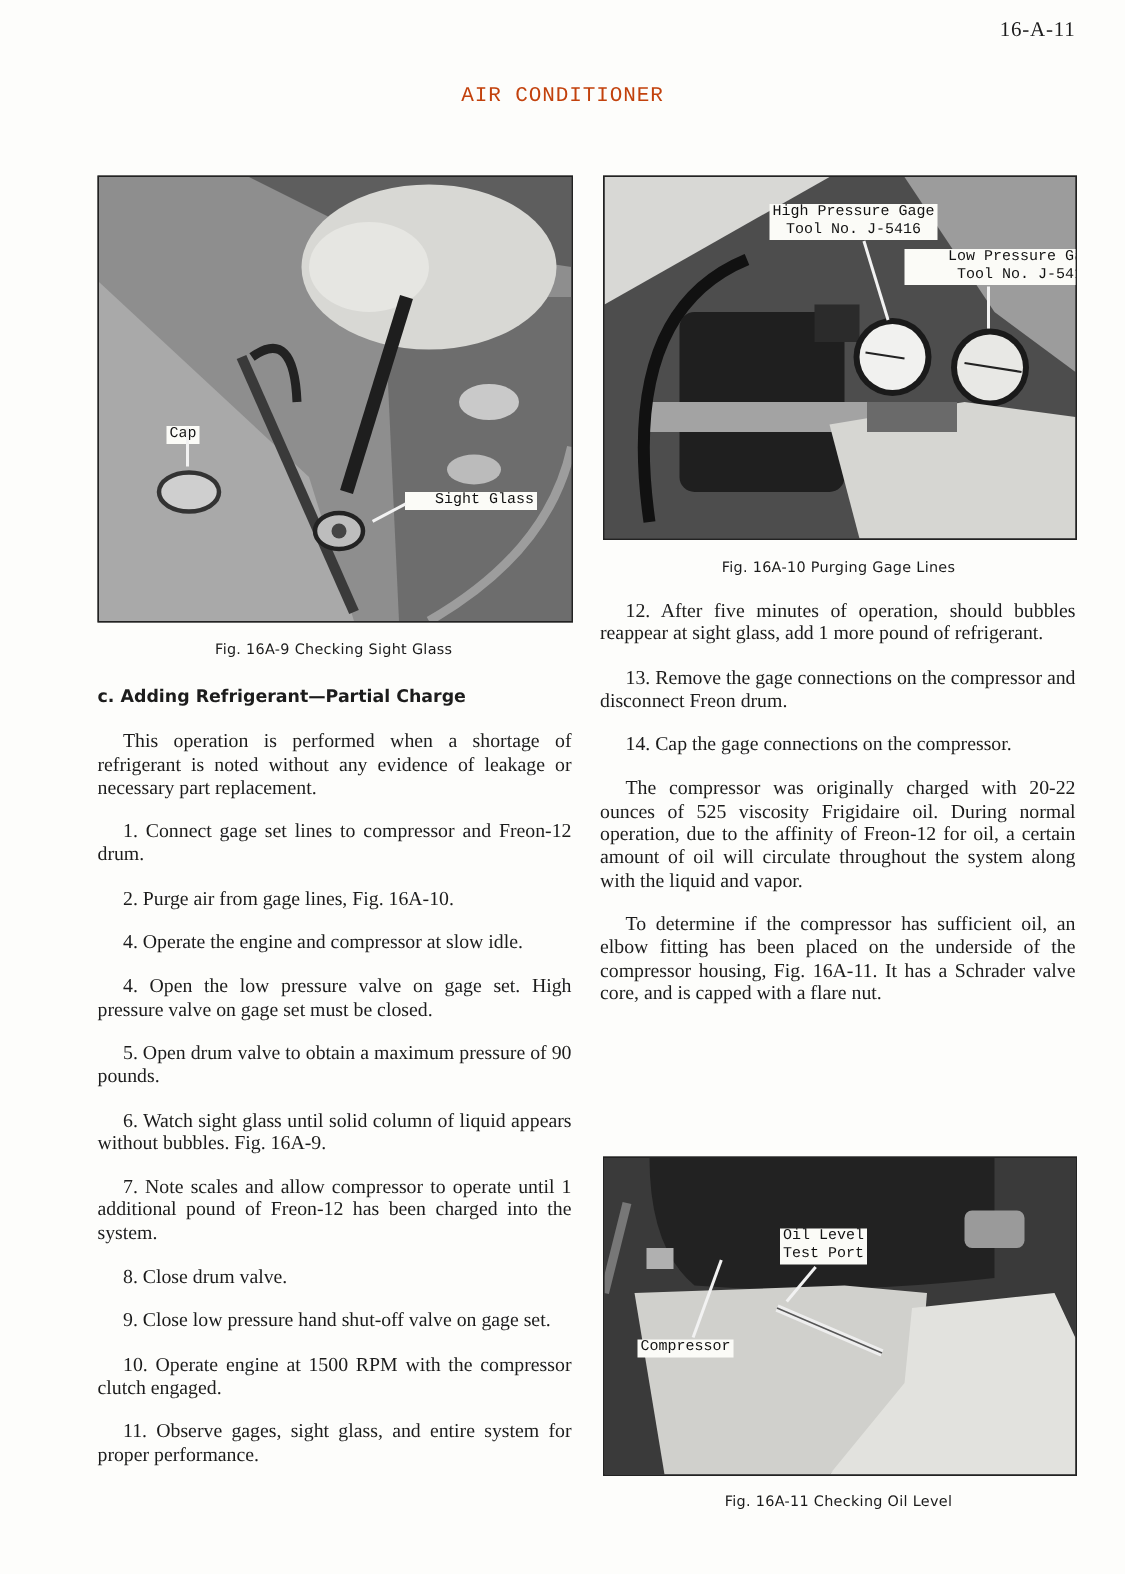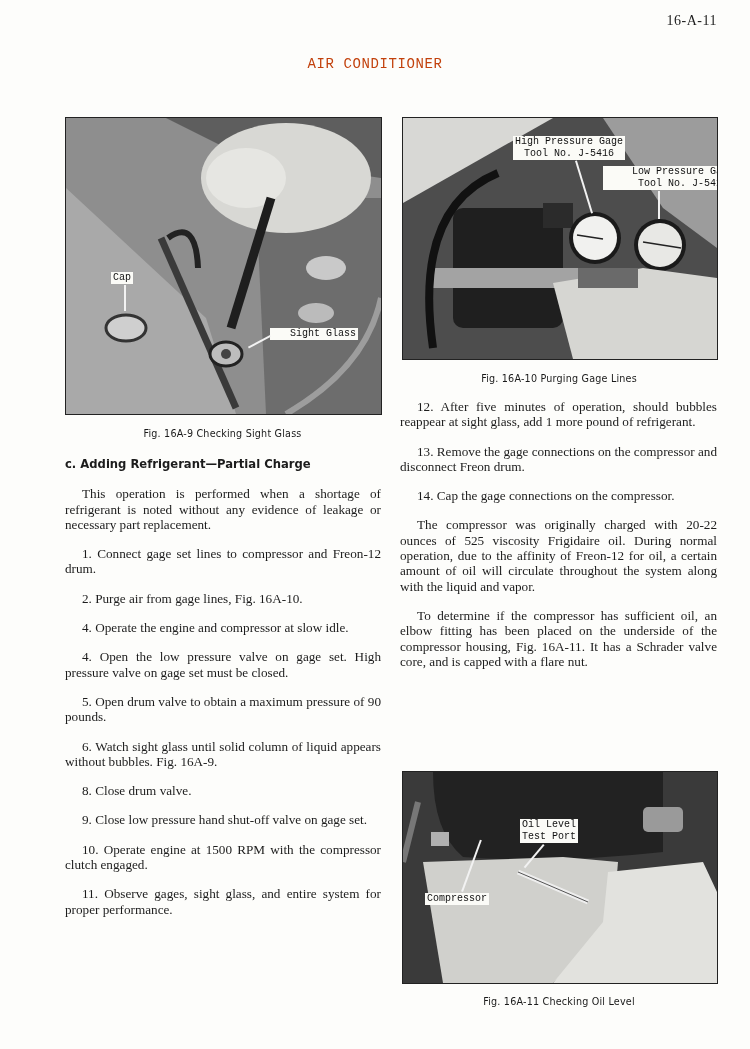--- a/index.html
+++ b/index.html
@@ -50,21 +50,21 @@
     <line x1="205" y1="80" x2="165" y2="210" stroke="#1e1e1e" stroke-width="9"></line>
     <line x1="95" y1="120" x2="170" y2="290" stroke="#3a3a3a" stroke-width="7"></line>
     <path d="M102,120 Q130,100 132,150" stroke="#222" stroke-width="6" fill="none"></path>
     <ellipse cx="60" cy="210" rx="20" ry="13" fill="#cfcfcf" stroke="#333" stroke-width="3"></ellipse>
     <ellipse cx="160" cy="236" rx="16" ry="12" fill="#bdbdbd" stroke="#222" stroke-width="3"></ellipse>
     <circle cx="160" cy="236" r="5" fill="#444"></circle>
     <ellipse cx="260" cy="150" rx="20" ry="12" fill="#c9c9c9"></ellipse>
     <ellipse cx="250" cy="195" rx="18" ry="10" fill="#bbbbbb"></ellipse>
     <path d="M220,296 Q300,250 315,180" stroke="#9d9d9d" stroke-width="6" fill="none"></path>
   </svg>
-  <div class="callout" style="left:45px; top:154px;">Cap</div>
+  <div class="callout" style="left:45px; top:166px;">Cap</div>
   <div class="leader" style="left:58px; top:167px; height:26px;"></div>
   <div class="callout" style="left:204px; top:210px;padding-left:20px;">Sight Glass</div>
   <div class="leader" style="left:204px; top:217px; height:25px; transform:rotate(62deg);"></div>
 </div>
 <div class="caption" style="left:65px; width:315px; top:428px;">Fig. 16A-9  Checking Sight Glass</div>
 
 <div class="figure" style="left:402px; top:117px; width:314px; height:241px;">
   <svg class="photo" width="314" height="241" viewBox="0 0 314 241">
     <rect width="314" height="241" fill="#4d4d4d"></rect>
     <polygon points="0,0 150,0 0,85" fill="#d8d8d5"></polygon>
@@ -119,20 +119,21 @@
 
 <div class="col" style="left:65px; top:457px; width:316px;">
   <p class="sub-head">c.  Adding Refrigerant—Partial Charge</p>
   <p>This operation is performed when a shortage of refrigerant is noted without any evidence of leakage or necessary part replacement.</p>
   <p>1. Connect gage set lines to compressor and Freon-12 drum.</p>
   <p>2. Purge air from gage lines, Fig. 16A-10.</p>
   <p>4. Operate the engine and compressor at slow idle.</p>
   <p>4. Open the low pressure valve on gage set. High pressure valve on gage set must be closed.</p>
   <p>5. Open drum valve to obtain a maximum pressure of 90 pounds.</p>
   <p>6. Watch sight glass until solid column of liquid appears without bubbles. Fig. 16A-9.</p>
+  <p>7. Note scales and allow compressor to operate until 1 additional pound of Freon-12 has been charged into the system.</p>
   <p>8. Close drum valve.</p>
   <p>9. Close low pressure hand shut-off valve on gage set.</p>
   <p>10. Operate engine at 1500 RPM with the compressor clutch engaged.</p>
   <p>11. Observe gages, sight glass, and entire system for proper performance.</p>
 </div>
 
 <div class="col" style="left:400px; top:399px; width:317px;">
   <p>12. After five minutes of operation, should bubbles reappear at sight glass, add 1 more pound of refrigerant.</p>
   <p>13. Remove the gage connections on the compressor and disconnect Freon drum.</p>
   <p>14. Cap the gage connections on the compressor.</p>

